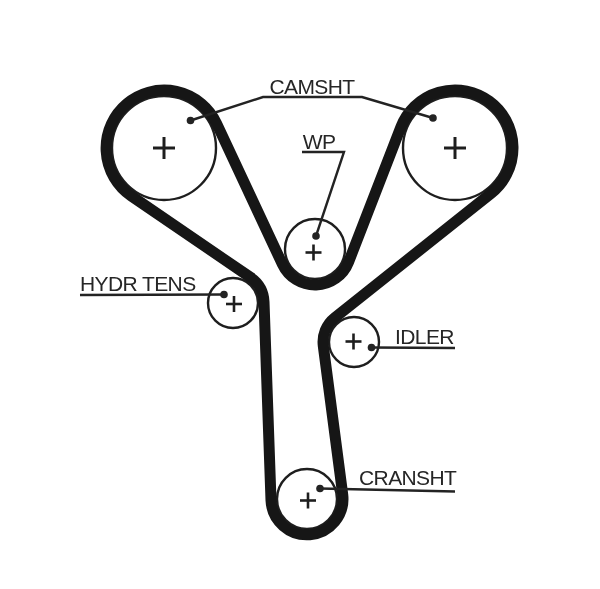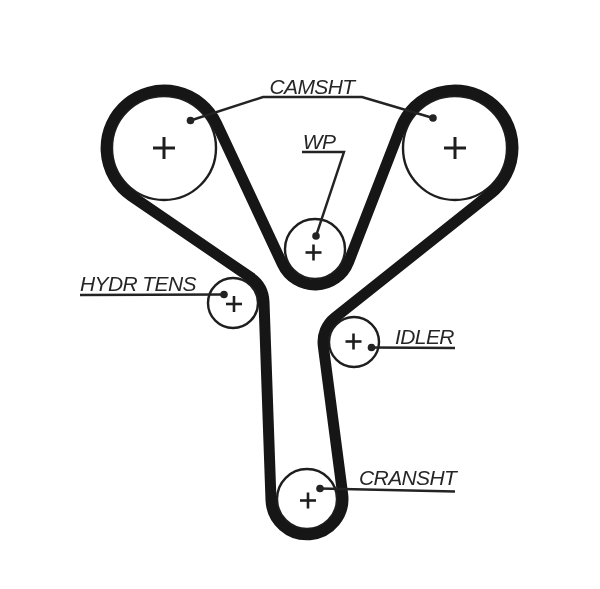--- a/index.html
+++ b/index.html
@@ -9,21 +9,20 @@
     width: 600px;
     height: 589px;
     overflow: hidden;
     font-family: "Liberation Sans", sans-serif;
   }
   .stage {
     position: relative;
     width: 600px;
     height: 551px;
     background: #ffffff;
-    font-style: italic;
   }
   svg { display: block; }
   .pulley-circle {
     fill: none;
     stroke: #1e1e1e;
     stroke-width: 2.4;
   }
   .belt {
     fill: none;
     stroke: #161616;

